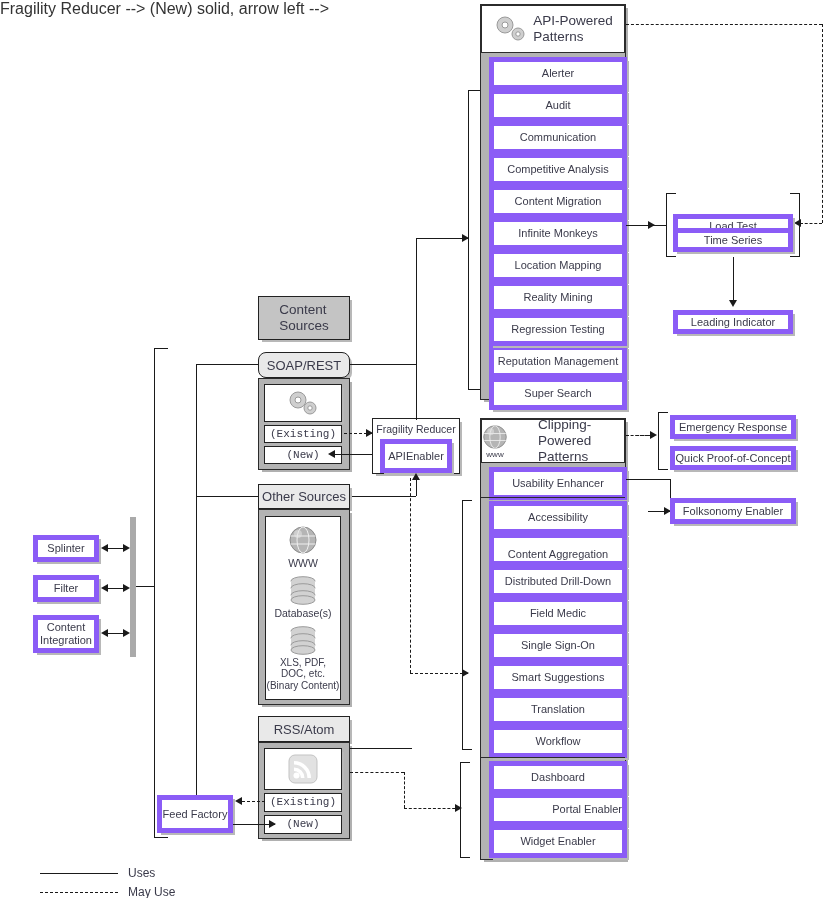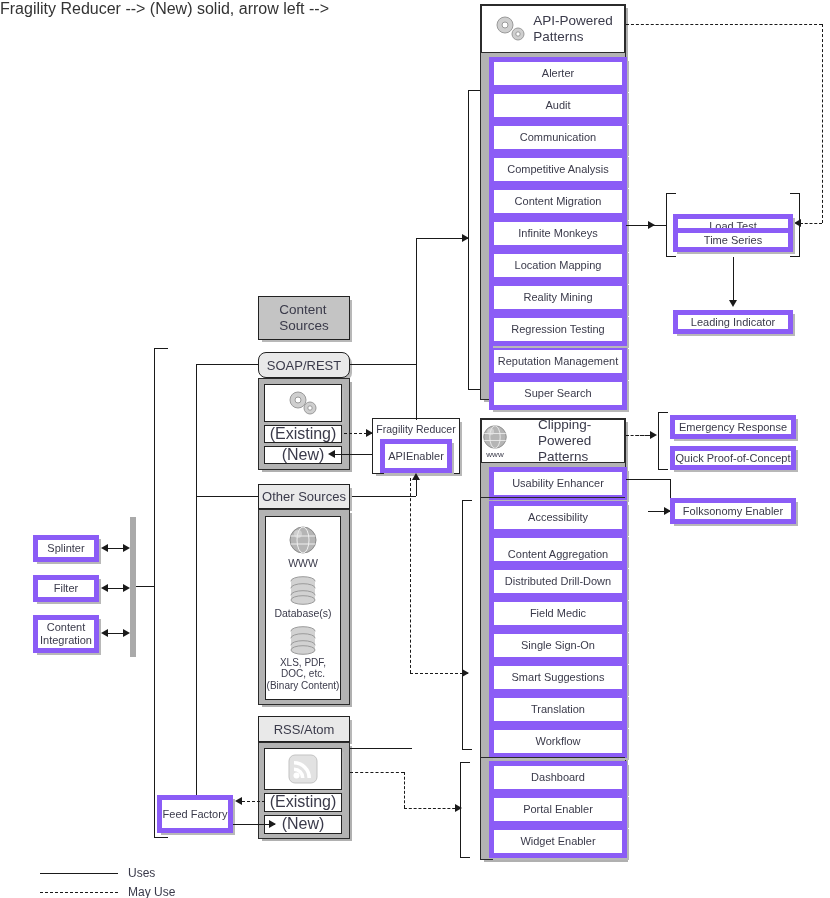--- a/index.html
+++ b/index.html
@@ -18,21 +18,21 @@
        display:flex;align-items:center;justify-content:center;text-align:center;
        font-size:13px;color:#3a3a4a;}
   .hdr.dark{background:#c4c4c4;font-size:13px;line-height:1.25;}
 
   
   .grp{background:#b3b3b3;border:1px solid #2b2b2b;box-shadow:3px 3px 0 -1px #b0b0b0;}
   .grp-white-head{background:#fff;border:1px solid #2b2b2b;
        display:flex;align-items:center;justify-content:center;}
 
   .title-txt{font-size:13.5px;color:#3a3a4a;text-align:left;line-height:1.2;}
-  .small{font-size:16px;}
+  .small{font-size:11px;font-family:Liberation Mono, monospace;}
   .lbl{font-size:11px;color:#3a3a4a;}
 
   
   .ln{position:absolute;background:#1a1a1a;}
   .lnh{height:1px;}
   .lnv{width:1px;}
   .dash-h{position:absolute;height:0;border-top:1px dashed #1a1a1a;}
   .dash-v{position:absolute;width:0;border-left:1px dashed #1a1a1a;}
   .arr{position:absolute;width:0;height:0;}
   .arr-r{border-top:4px solid transparent;border-bottom:4px solid transparent;border-left:7px solid #1a1a1a;}
@@ -373,21 +373,21 @@
         </div>
         <div class="box" style="position: absolute; left: 0px; top: 224px; width: 128px; height: 23px;">
           <span>Workflow</span>
         </div>
       </div>
     <div class="abs" style="left:0;top:338px;width:144px;height:1px;background:#2b2b2b;"></div>
     <div class="abs" id="clip-c" style="left: 8px; top: 342px; width: 128px; height: 96px;">
         <div class="box" style="position: absolute; left: 0px; top: 0px; width: 128px; height: 23px;">
           <span>Dashboard</span>
         </div>
-        <div class="box" style="position: absolute; left: 0px; top: 32px; width: 128px; height: 23px;">
+        <div class="box" style="position: absolute; left: 0px; top: 32px; width: 128px; height: 23px; justify-content: flex-end;">
           <span>Portal Enabler</span>
         </div>
         <div class="box" style="position: absolute; left: 0px; top: 64px; width: 128px; height: 23px;">
           <span>Widget Enabler</span>
         </div>
       </div>
   </div>
 
   
   <div class="dash-h abs" style="left:626px;top:435px;width:26px;"></div>

